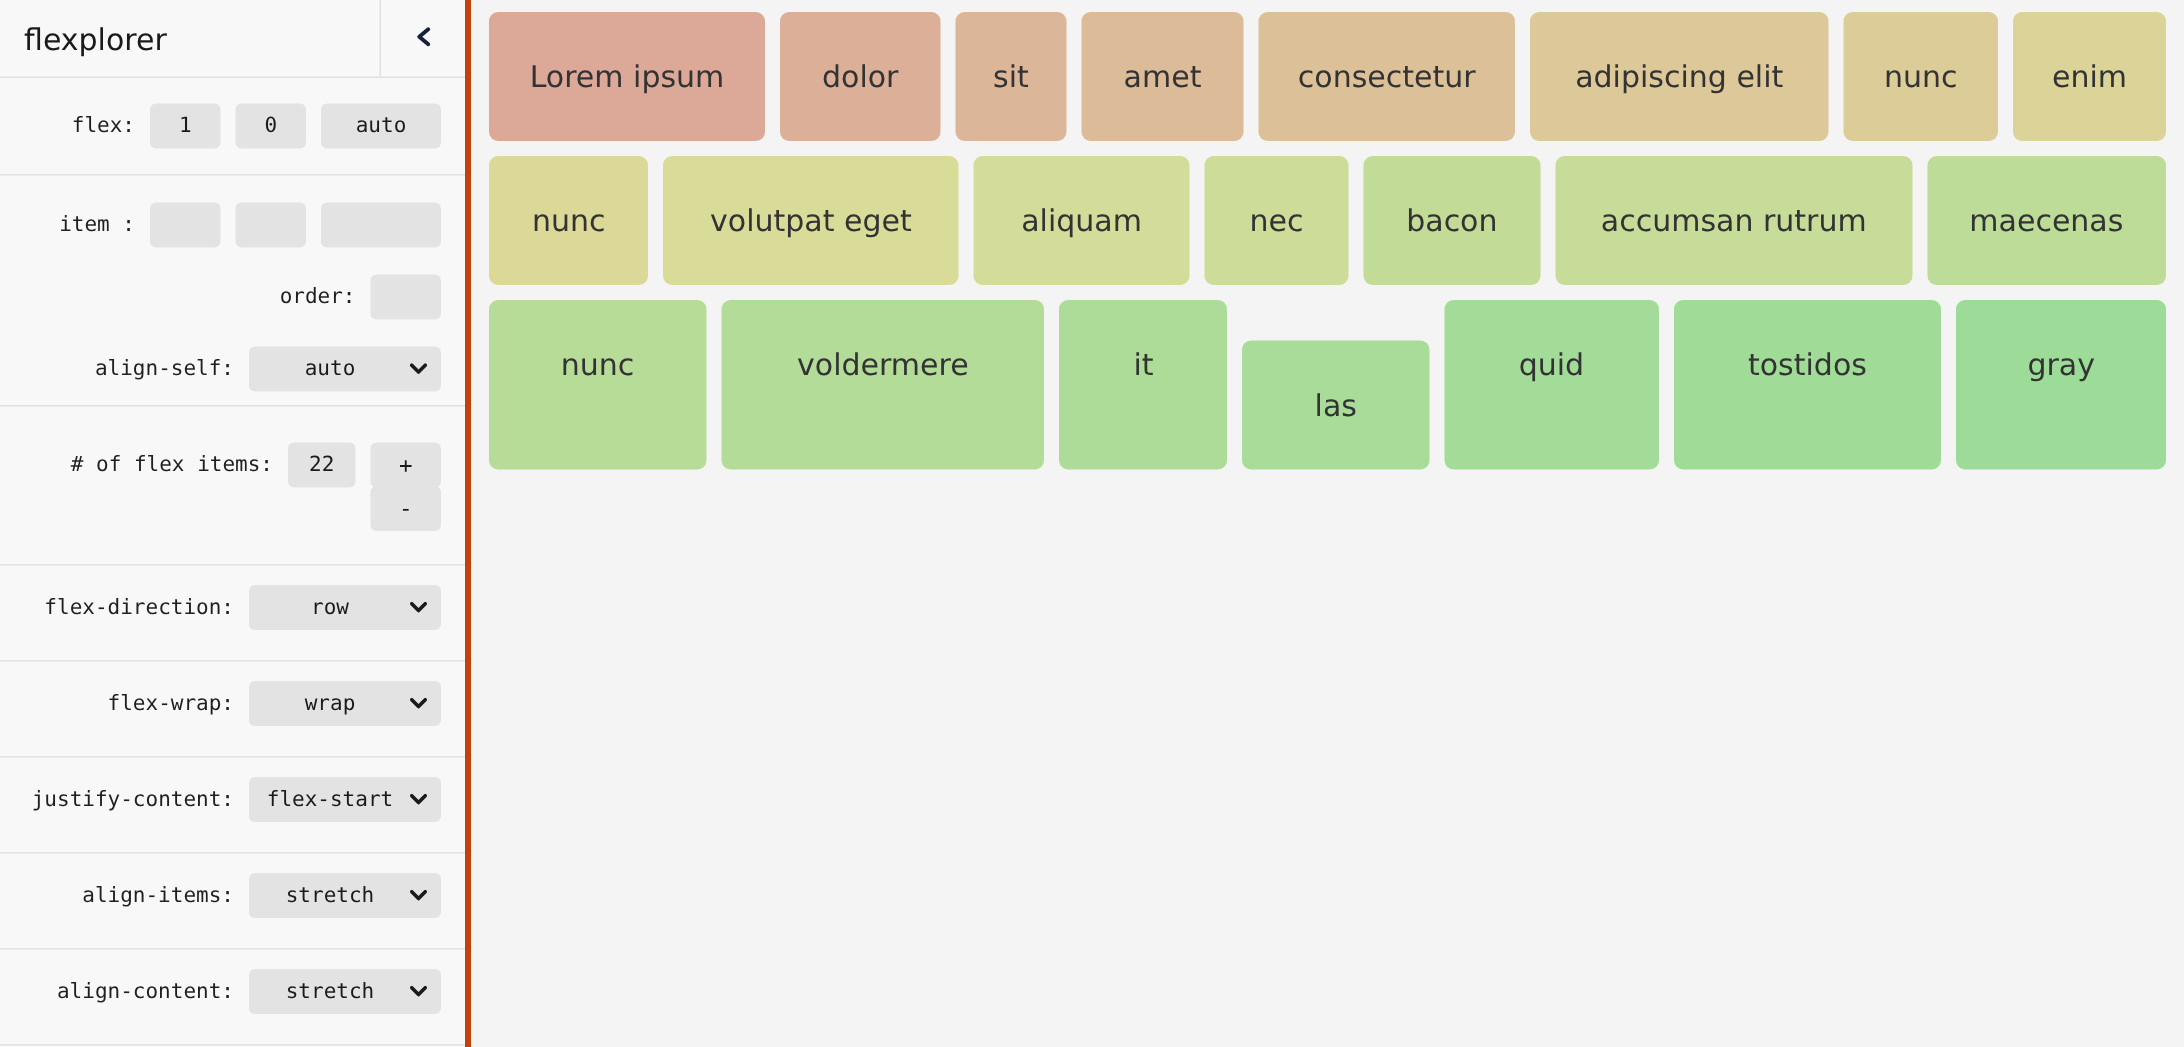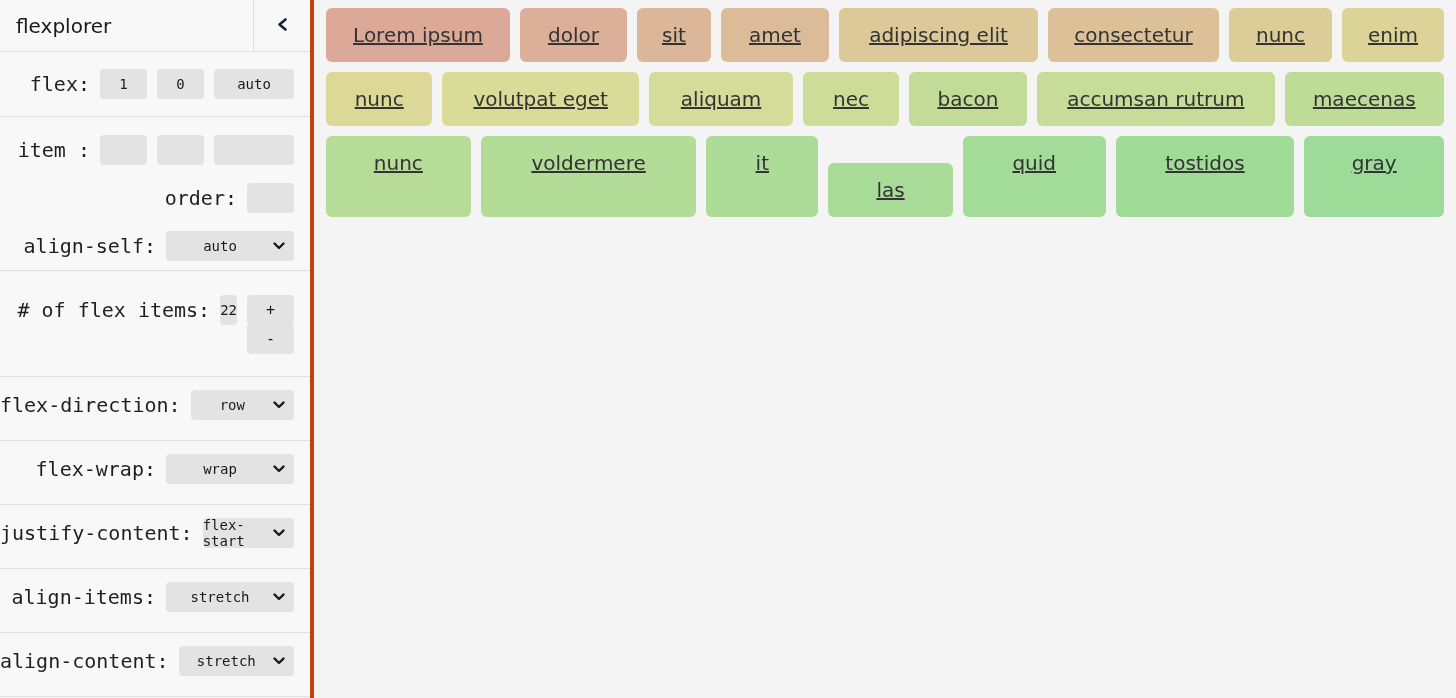--- a/index.html
+++ b/index.html
@@ -57,21 +57,21 @@
   .field-row {
     display: flex;
     justify-content: flex-end;
     align-items: center;
     gap: 10px;
     padding-right: 16px;
     margin-bottom: 18px;
   }
   .field-row:last-child { margin-bottom: 0; }
   .field-label {
-    font-size: 20px;
+    font-size: 14px;
     color: #1f1f1f;
     white-space: nowrap;
   }
   .tbox {
     height: 30px;
     background: #e3e3e3;
     border: none;
     border-radius: 4px;
     font-family: "DejaVu Sans Mono", monospace;
     font-size: 14px;
@@ -141,28 +141,27 @@
     flex-wrap: wrap;
     justify-content: flex-start;
     align-items: stretch;
     align-content: flex-start;
     padding: 3px 7px;
   }
   .flex-item {
     flex-grow: 1;
     flex-shrink: 0;
     margin: 5px;
-    padding: 14px 16px;
+    padding: 30px 16px;
     border-radius: 6px;
     font-size: 20px;
     line-height: 26px;
     color: #333;
     text-align: center;
     white-space: nowrap;
-    text-decoration: underline;
   }
 </style>
 </head>
 <body>
 
 <div class="sidebar">
 
   <div class="sb-header">
     <div class="sb-title">flexplorer</div>
     <button class="sb-collapse">
@@ -278,22 +277,22 @@
 
 </div>
 
 <div class="main">
   <div class="flex-canvas">
 
   <div class="flex-item" style="background: rgb(220, 169, 152); flex-basis: 180px;">Lorem ipsum</div>
       <div class="flex-item" style="background: rgb(220, 175, 152); flex-basis: 103px;">dolor</div>
       <div class="flex-item" style="background: rgb(220, 182, 152); flex-basis: 70px;">sit</div>
       <div class="flex-item" style="background: rgb(220, 187, 152); flex-basis: 104px;">amet</div>
+      <div class="flex-item" style="background: rgb(220, 193, 152); flex-basis: 167px;">consectetur</div>
       <div class="flex-item" style="background: rgb(220, 200, 152); flex-basis: 195px;">adipiscing elit</div>
-      <div class="flex-item" style="background: rgb(220, 193, 152); flex-basis: 167px;">consectetur</div>
       <div class="flex-item" style="background: rgb(220, 205, 152); flex-basis: 99px;">nunc</div>
       <div class="flex-item" style="background: rgb(220, 211, 152); flex-basis: 98px;">enim</div>
       <div class="flex-item" style="background: rgb(220, 217, 152); flex-basis: 104px;">nunc</div>
       <div class="flex-item" style="background: rgb(216, 220, 152); flex-basis: 194px;">volutpat eget</div>
       <div class="flex-item" style="background: rgb(211, 220, 152); flex-basis: 142px;">aliquam</div>
       <div class="flex-item" style="background: rgb(205, 220, 152); flex-basis: 93px;">nec</div>
       <div class="flex-item" style="background: rgb(194, 220, 152); flex-basis: 116px;">bacon</div>
       <div class="flex-item" style="background: rgb(199, 220, 152); flex-basis: 235px;">accumsan rutrum</div>
       <div class="flex-item" style="background: rgb(188, 220, 152); flex-basis: 157px;">maecenas</div>
       <div class="flex-item" style="background: rgb(182, 220, 152); flex-basis: 141px;">nunc</div>

